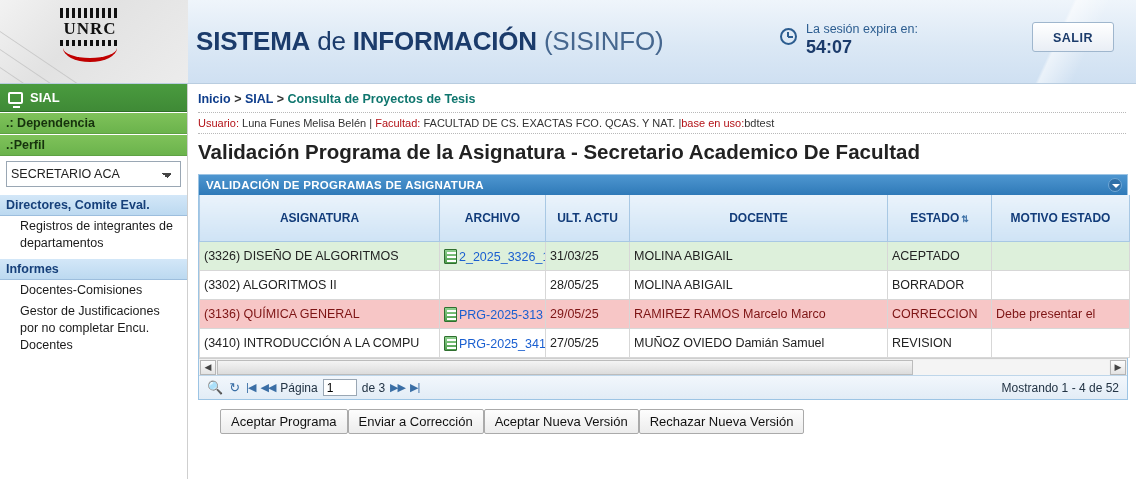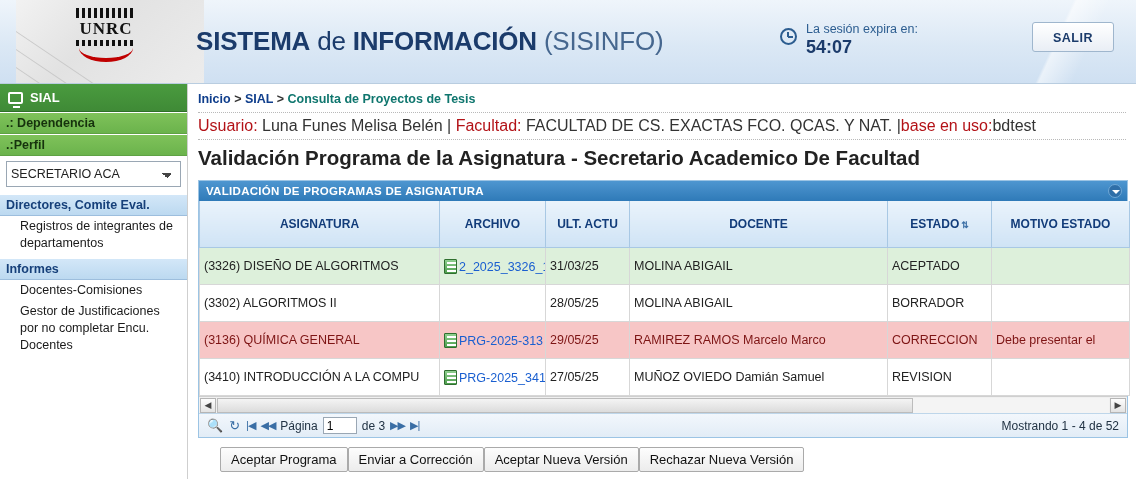--- a/index.html
+++ b/index.html
@@ -15,21 +15,21 @@
   #app { position: relative; width: 1136px; height: 479px; }
 
   
   .header {
     position: absolute; top: 0; left: 0; width: 1136px; height: 84px;
     background: linear-gradient(to bottom, #eff5fb 0%, #dbe8f5 55%, #cfe0f2 100%);
     border-bottom: 1px solid #b9cde0;
     overflow: hidden;
   }
   .header-left {
-    position: absolute; left: 16px; top: 0; width: 188px; height: 96px;
+    position: absolute; left: 0; top: 0; width: 188px; height: 96px;
     background: linear-gradient(135deg, #f2f2f2 0%, #e2e2e2 40%, #ededed 100%);
     overflow: hidden;
   }
   .diag-lines { position:absolute; inset:0; }
   .diag-lines span {
     position:absolute; width: 300px; height: 1px; background: #c9c9c9;
     transform-origin: left center;
   }
   .logo-box {
     position: absolute; left: 52px; top: 8px; width: 76px; height: 68px;
@@ -140,21 +140,21 @@
   
   .main {
     position: absolute; left: 188px; top: 84px; right: 0; bottom: 0;
     background: #fff; padding: 8px 0 0 10px; overflow: hidden;
   }
   .breadcrumb { font-size: 12.5px; font-weight: bold; color: #0f3e8c; margin-bottom: 6px; }
   .breadcrumb a { color: #0f3e8c; text-decoration: none; }
   .breadcrumb .sep { color: #333; font-weight: bold; }
   .breadcrumb .cur { color: #0f766e; margin-top: 27px; }
   .hr-line { border-top: 1px dotted #b9b9b9; margin: 0 10px 4px 0; }
-  .userline { font-size: 16px; color: #333; margin-bottom: 4px; }
+  .userline { font-size: 11px; color: #333; margin-bottom: 4px; }
   .userline .k { color: #b31217; }
   .page-title {
     font-size: 20.5px; font-weight: bold; color: #222; margin: 6px 0 10px 0;
   }
 
   
   .panel {
     width: 930px; border: 1px solid #9cc4e4; background: #fff;
   }
   .panel-head {
@@ -176,21 +176,21 @@
 
   table.grid { width: 100%; border-collapse: collapse; table-layout: fixed; }
   table.grid th {
     background: linear-gradient(to bottom,#eaf3fb,#cfe3f5);
     border: 1px solid #a8c8e4; border-top: none;
     font-size: 12px; font-weight: bold; color: #123c7a;
     height: 21px; padding: 16px 3px; text-align: center; white-space: nowrap;
     overflow: hidden;
   }
   table.grid td {
-    border: 1px solid #d7d7d7; height: 37px; padding: 0 4px;
+    border: 1px solid #d7d7d7; height: 29px; padding: 0 4px;
     font-size: 12.5px; white-space: nowrap; overflow: hidden;
   }
   tr.row-acept td { background: #ddf0db; }
   tr.row-borr  td { background: #ffffff; }
   tr.row-corr  td { background: #f7c6c6; color: #7d1414; }
   tr.row-rev   td { background: #ffffff; }
   .filelink { color: #1a5fd0; text-decoration: none; }
   tr.row-corr .filelink { color: #1a5fd0; }
   .file-icon {
     display: inline-block; width: 13px; height: 15px; margin-right: 2px;

